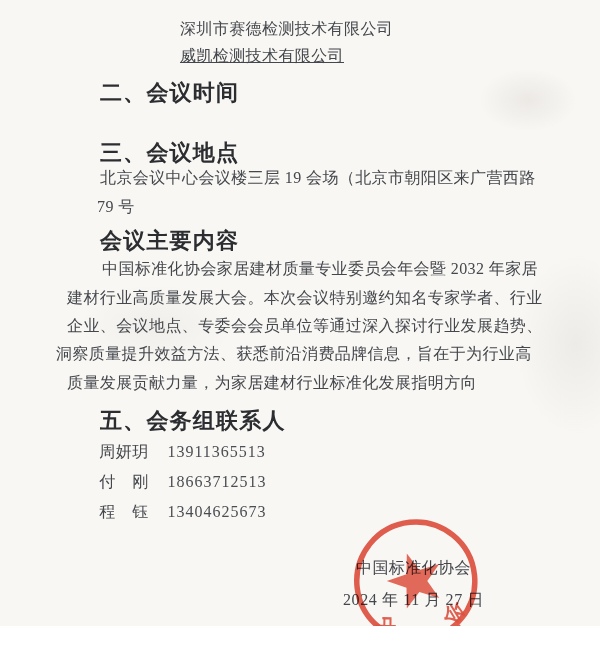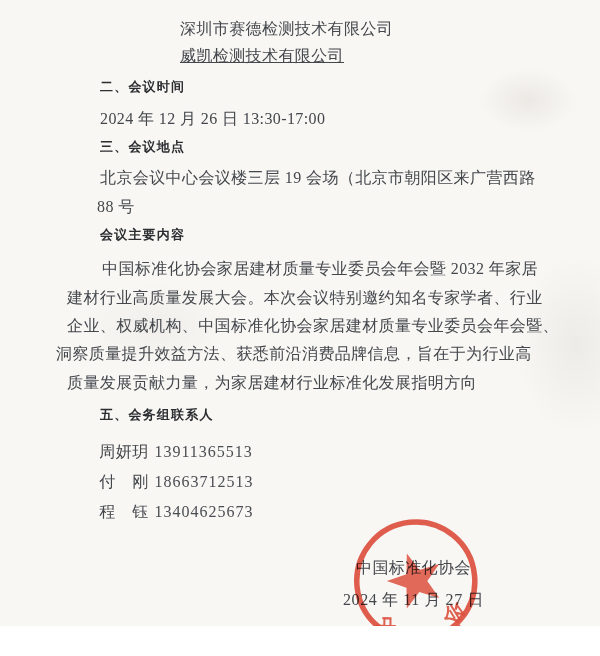--- a/index.html
+++ b/index.html
@@ -11,67 +11,66 @@
       radial-gradient(70px 45px at 88% 16%, rgba(208,200,194,.30), transparent 70%),
       radial-gradient(110px 60px at 26% 52%, rgba(212,207,201,.22), transparent 70%),
       radial-gradient(80px 120px at 96% 55%, rgba(205,200,196,.25), transparent 75%),
       #f8f7f4;
     font-family:"Liberation Serif","DejaVu Serif",serif;
     color:#44474c;
   }
   .line{position:absolute;white-space:nowrap;font-size:16px;line-height:1.25;letter-spacing:.4px;}
   .heading{
     font-family:"Liberation Sans","DejaVu Sans",sans-serif;
-    font-weight:bold;color:#2b2d31;font-size:13px;letter-spacing:1.2px;
+    font-weight:bold;color:#2b2d31;font-size:22px;letter-spacing:1.2px;
   }
   .company1{left:180px;top:19px;}
   .company2{left:180px;top:46px;text-decoration:underline;}
   .h-time{left:100px;top:79px;}
   .v-time{left:100px;top:109px;}
   .h-venue{left:100px;top:139px;}
   .v-venue1{left:100px;top:168px;}
   .v-venue2{left:97px;top:197px;}
   .h-content{left:100px;top:227px;}
   .p0{left:102px;top:259px;}
   .p1{left:67px;top:288px;}
   .p2{left:67px;top:316px;}
   .p3{left:56px;top:344px;}
   .p4{left:67px;top:373px;}
   .h-contacts{left:100px;top:407px;text-align:center;}
   .c0{left:98px;top:442px;}
   .c1{left:98px;top:472px;}
   .c2{left:98px;top:502px;}
   .cname{display:inline-block;width:52px;letter-spacing:.5px;text-align:center;}
-  .cphone{display:inline-block;letter-spacing:1px;color:#4a4d52;}
+  .cphone{display:inline-block;margin-left:13px;letter-spacing:1px;color:#4a4d52;}
   .s-org{left:356px;top:558px;font-size:16px;}
   .s-date{left:343px;top:590px;font-size:16px;letter-spacing:.6px;}
   .stamp{
     position:absolute;left:350px;top:514px;width:132px;height:138px;
     mix-blend-mode:multiply;opacity:.88;transform:rotate(-6deg);
   }
 </style>
 </head>
 <body>
 
 <div class="page">
 
   <div class="line company1">深圳市赛德检测技术有限公司</div>
   <div class="line company2">威凯检测技术有限公司</div>
 
   <div class="line heading h-time">二、会议时间</div>
-  <div class="line v-time">2024 年 12 月 26 日  13:30-17:00</div>
 
   <div class="line heading h-venue">三、会议地点</div>
   <div class="line v-venue1">北京会议中心会议楼三层 19 会场（北京市朝阳区来广营西路</div>
-  <div class="line v-venue2">88 号</div>
+  <div class="line v-venue2">79 号</div>
 
   <div class="line heading h-content">会议主要内容</div>
   <div class="line p0">中国标准化协会家居建材质量专业委员会年会暨 2032 年家居</div>
   <div class="line p1">建材行业高质量发展大会。本次会议特别邀约知名专家学者、行业</div>
-  <div class="line p2">企业、权威机构、中国标准化协会家居建材质量专业委员会年会暨、</div>
+  <div class="line p2">企业、会议地点、专委会会员单位等通过深入探讨行业发展趋势、</div>
   <div class="line p3">洞察质量提升效益方法、获悉前沿消费品牌信息，旨在于为行业高</div>
   <div class="line p4">质量发展贡献力量，为家居建材行业标准化发展指明方向</div>
 
   <div class="line heading h-contacts">五、会务组联系人</div>
 
   <div class="line c0">
     <span class="cname">周妍玥</span>
     <span class="cphone">13911365513</span>
   </div>
   <div class="line c1">

